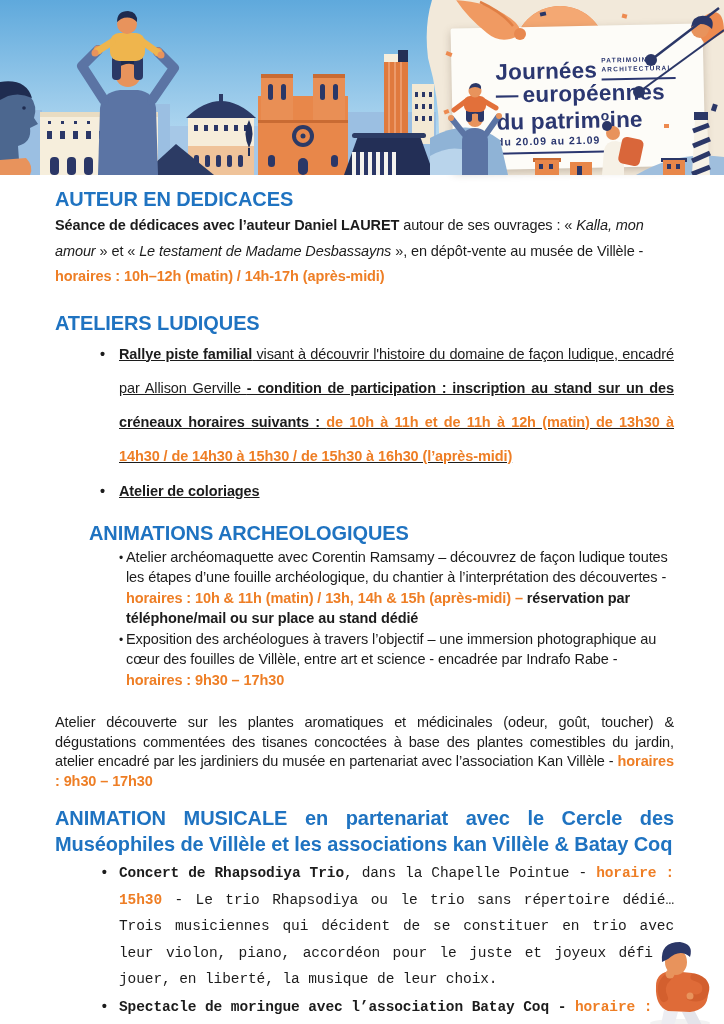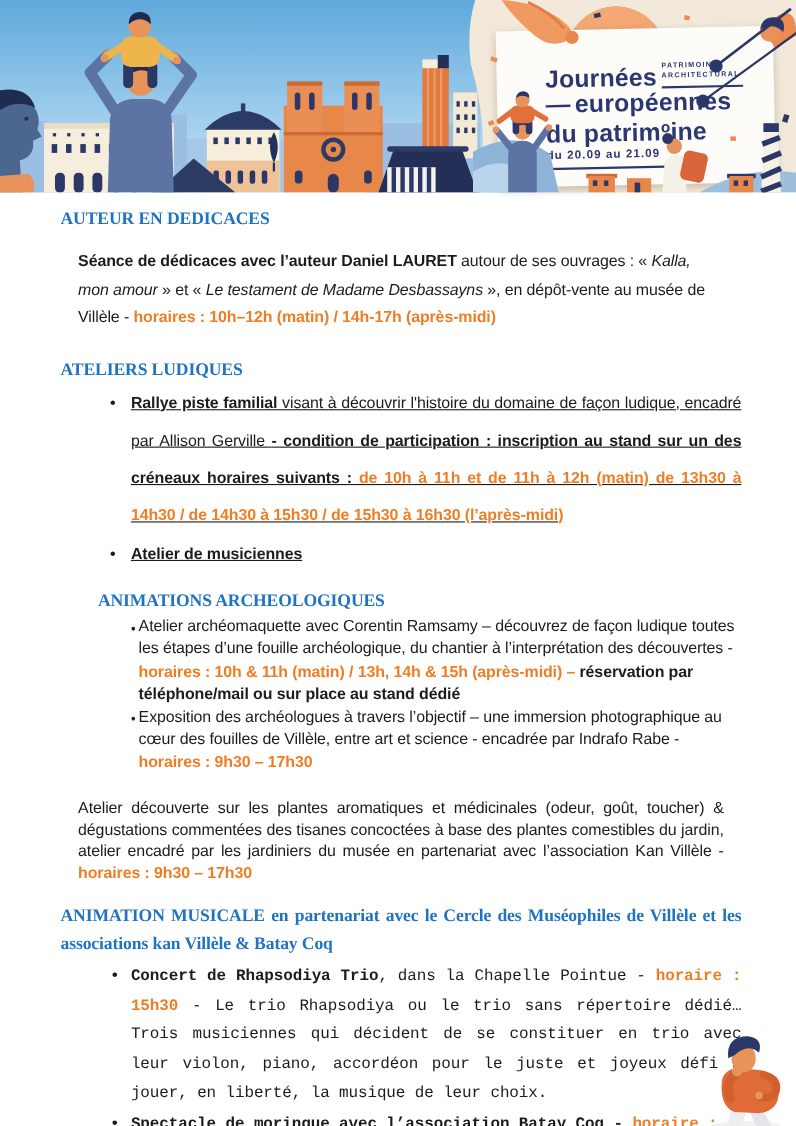--- a/index.html
+++ b/index.html
@@ -32,22 +32,22 @@
   .supo { font-size:14px; vertical-align:7px; font-weight:800; }
   .logo-dates {
     position:absolute; left:44px; top:108px; color:#2B3770;
     font-size:10.5px; font-weight:bold; letter-spacing:1px;
     border-bottom:2px solid #2B3770; padding:0 16px 5px 0; white-space:nowrap;
   }
   .banner svg.fg { z-index:3; pointer-events:none; }
 
   
   main { padding:12px 50px 0 55px; letter-spacing:-.1px; font-size:14.5px; }
-  h2.sec-h { color:#1F73C1; font-size:16px; line-height:21px; font-weight:bold; margin-bottom:3px;font-family:Liberation Serif, serif; }
-  .para { margin:16px; }
+  h2.sec-h { color:#1F73C1; font-size:20px; line-height:21px; font-weight:bold; margin-bottom:3px; }
+  .para { margin:0; }
   ul.bullets { list-style:none; }
   .wide > li { position:relative; padding-left:64px; margin-bottom:1px; }
   .wide > li::before { content:"•"; position:absolute; left:45px; font-weight:bold; }
   .tight > li { position:relative; padding-left:37px; }
   .tight > li::before { content:"•"; position:absolute; left:30px; top:1px; font-size:12px; }
   .just { text-align:justify; }
 
   .s1 { margin-top:2px; }  .s1 .txt { line-height:25.5px; }
   .s2 { margin-top:23px; } .s2 li { line-height:34px;text-decoration:underline; }
   .s3 { margin-top:15px;margin-left:34px; } .s3 li { line-height:20.5px; }
@@ -301,21 +301,21 @@
 
     <section class="s1">
       <h2 class="sec-h">AUTEUR EN DEDICACES</h2>
       <p class="para txt"><span class="b">Séance de dédicaces avec l’auteur Daniel LAURET</span><span> autour de ses ouvrages : « </span><span class="i">Kalla, mon amour</span><span> » et « </span><span class="i">Le testament de Madame Desbassayns</span><span> », en dépôt-vente au musée de Villèle - </span><span class="o">horaires : 10h–12h (matin) / 14h-17h (après-midi)</span></p>
     </section>
 
     <section class="s2">
       <h2 class="sec-h">ATELIERS LUDIQUES</h2>
       <ul class="bullets wide">
         <li class="just"><span class="b">Rallye piste familial</span><span> visant à découvrir l'histoire du domaine de façon ludique, encadré par Allison Gerville </span><span class="b">- condition de participation : inscription au stand sur un des créneaux horaires suivants : </span><span class="o">de 10h à 11h et de 11h à 12h (matin) de 13h30 à 14h30 / de 14h30 à 15h30 / de 15h30 à 16h30 (l’après-midi)</span></li>
-        <li><span class="b">Atelier de musiciennes</span></li>
+        <li><span class="b">Atelier de coloriages</span></li>
       </ul>
     </section>
 
     <section class="s3">
       <h2 class="sec-h">ANIMATIONS ARCHEOLOGIQUES</h2>
       <ul class="bullets tight">
         <li><span>Atelier archéomaquette avec Corentin Ramsamy – découvrez de façon ludique toutes les étapes d’une fouille archéologique, du chantier à l’interprétation des découvertes -  </span><span class="o">horaires : 10h &amp; 11h (matin) / 13h, 14h &amp; 15h (après-midi) – </span><span class="b">réservation par téléphone/mail ou sur place au stand dédié</span></li>
         <li><span>Exposition des archéologues à travers l’objectif – une immersion photographique au cœur des fouilles de Villèle, entre art et science - encadrée par Indrafo Rabe - </span><span class="o">horaires : 9h30 – 17h30</span></li>
       </ul>
     </section>

